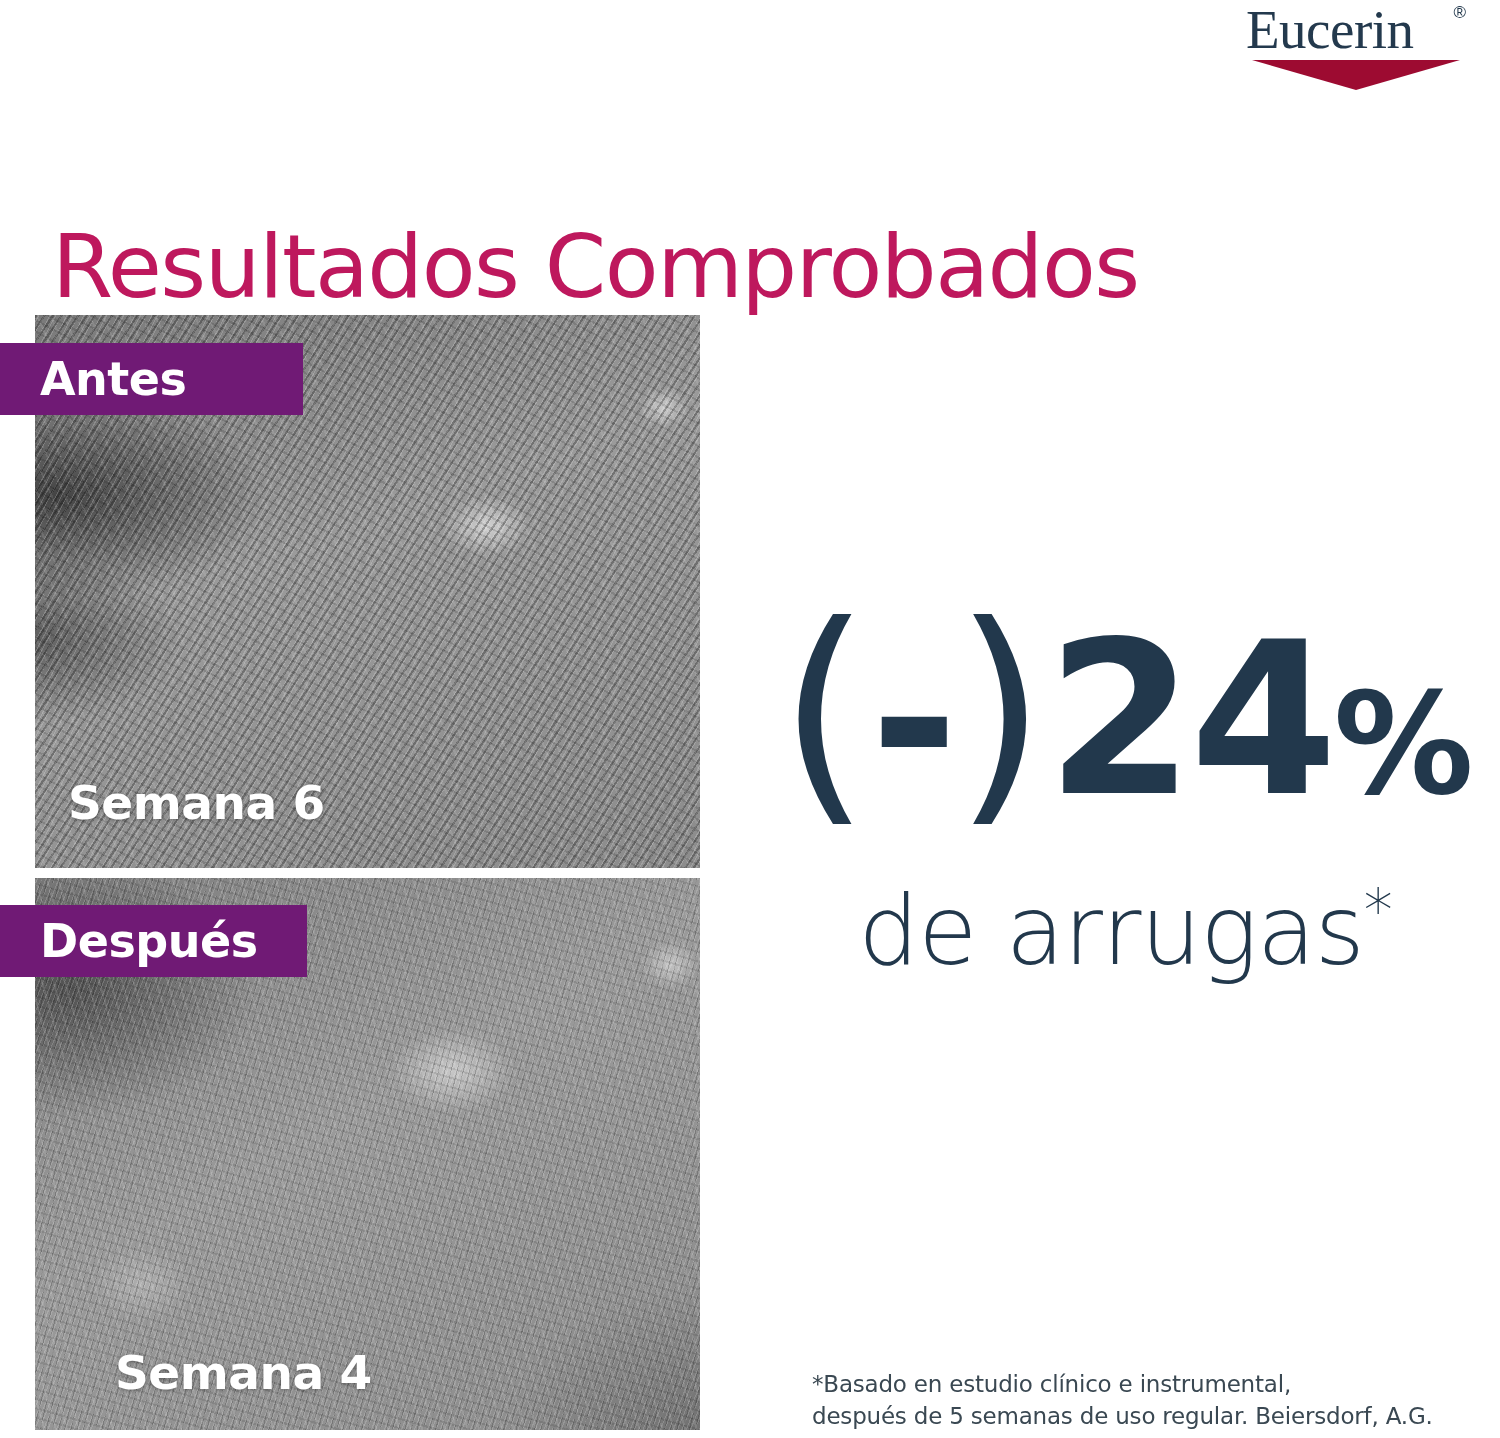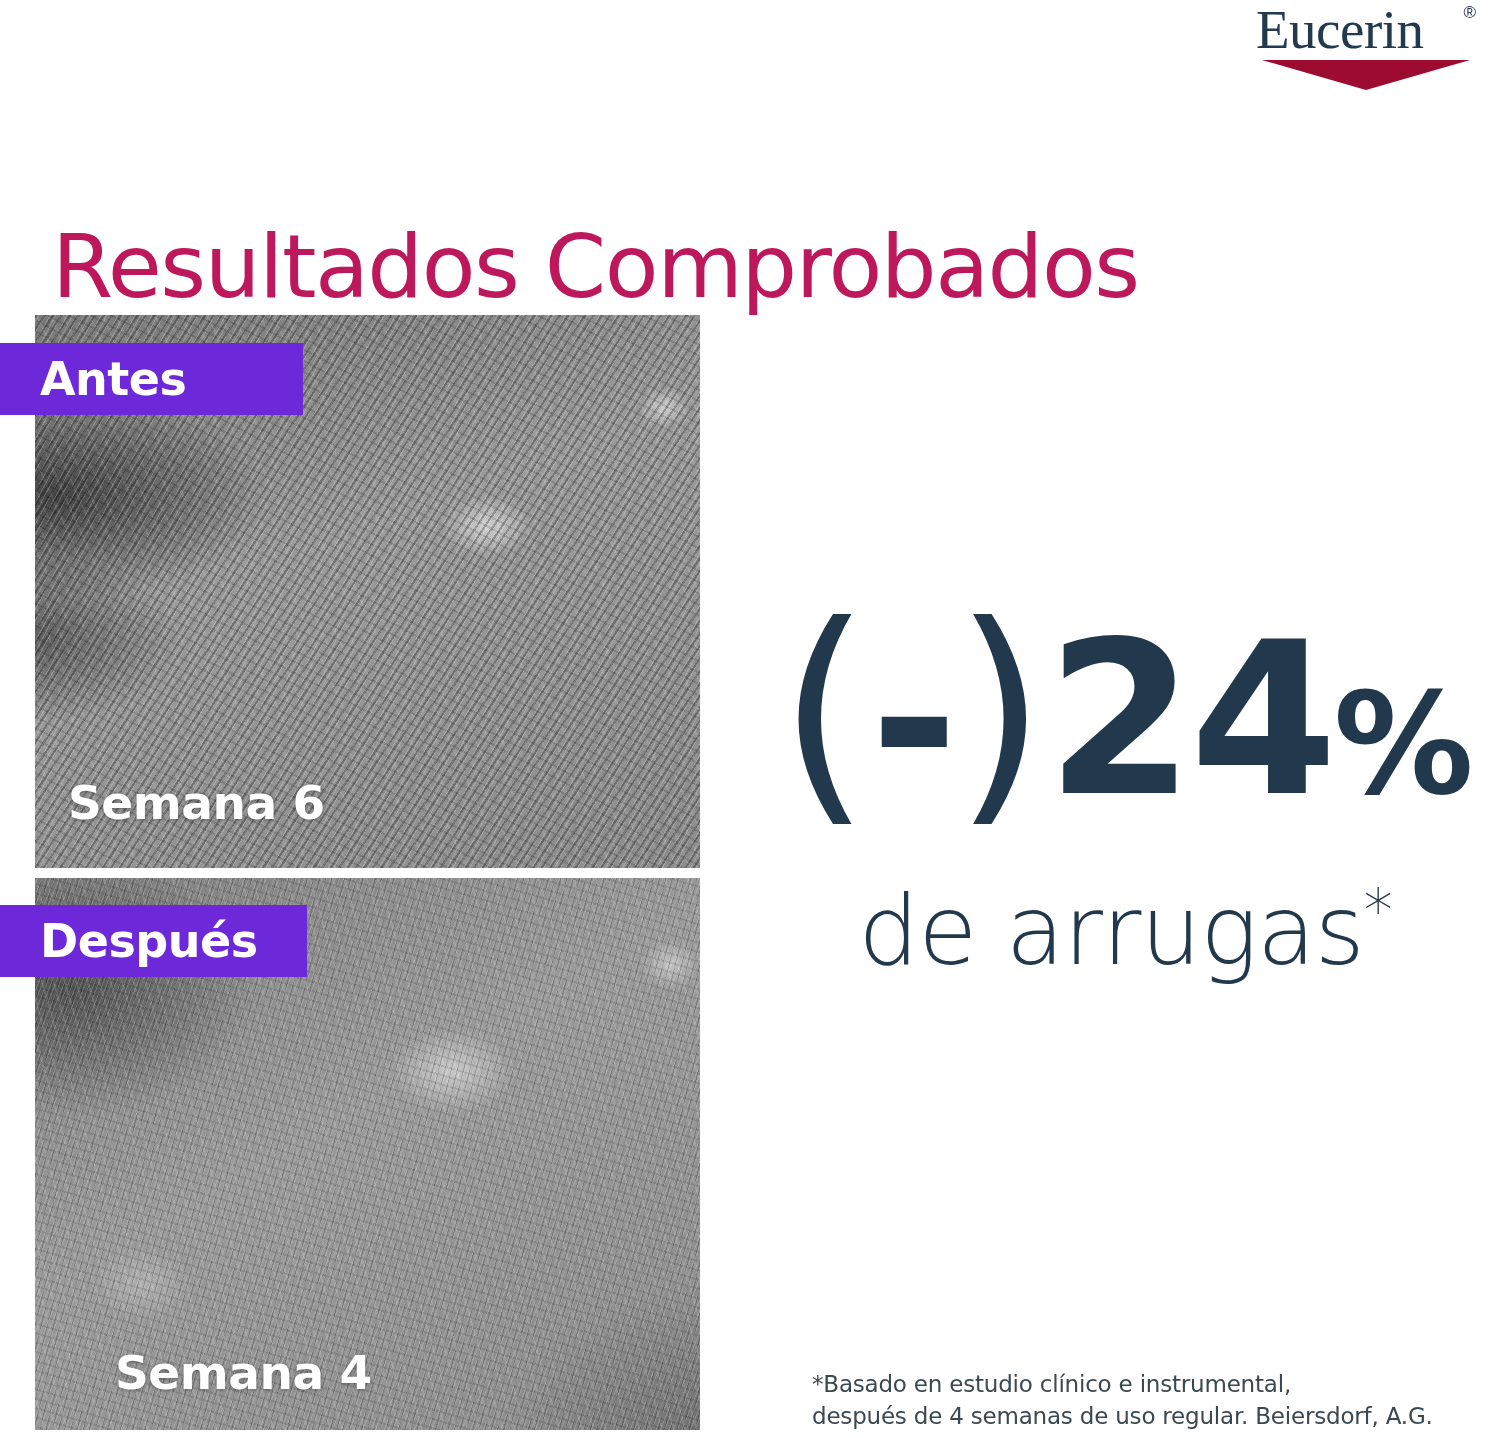--- a/index.html
+++ b/index.html
@@ -18,21 +18,21 @@
     width: 1500px;
     height: 1438px;
     background: #ffffff;
     overflow: hidden;
   }
 
   
   .brand-logo {
     position: absolute;
     top: 2px;
-    right: 24px;
+    right: 34px;
     width: 220px;
     height: 86px;
   }
   .brand-wordmark {
     position: absolute;
     top: 0;
     left: 0;
     font-family: "Liberation Serif", serif;
     font-size: 55px;
     font-weight: 400;
@@ -111,21 +111,21 @@
       radial-gradient(ellipse 34px 28px at 92% 19%, rgba(255,255,255,.50), rgba(255,255,255,0) 72%),
       radial-gradient(ellipse 300px 150px at 6% 34%, rgba(0,0,0,.52), rgba(0,0,0,0) 70%),
       radial-gradient(ellipse 220px 120px at 2% 58%, rgba(0,0,0,.40), rgba(0,0,0,0) 70%),
       linear-gradient(160deg, #777 0%, #9b9b9b 42%, #8b8b8b 100%);
   }
 
   
   .badge {
     position: absolute;
     left: 0;
-    background: #6d28d9;
+    background: #701a75;
     color: #ffffff;
     font-family: "DejaVu Sans", sans-serif;
     font-weight: 700;
     font-size: 46px;
     line-height: 72px;
     letter-spacing: -0.5px;
     padding: 0 28px 0 40px;
     box-sizing: border-box;
     white-space: nowrap;
   }
@@ -234,16 +234,16 @@
   <div class="badge badge-after">Después</div>
   <div class="photo-caption caption-after">Semana 4</div>
 
   <div class="claim">
     <div class="claim-figure"><span class="claim-paren">(</span><span>-</span><span class="claim-paren">)</span><span>24</span><span class="claim-pct">%</span></div>
     <div class="claim-sub"><span class="line2"><span>de arrugas</span><span class="claim-asterisk">*</span></span></div>
   </div>
 
   <div class="footnote">
     <span>*Basado en estudio clínico e instrumental,</span>
-    <span>después de 4 semanas de uso regular. Beiersdorf, A.G.</span>
+    <span>después de 5 semanas de uso regular. Beiersdorf, A.G.</span>
   </div>
 
 </div>
 
 </body></html>

